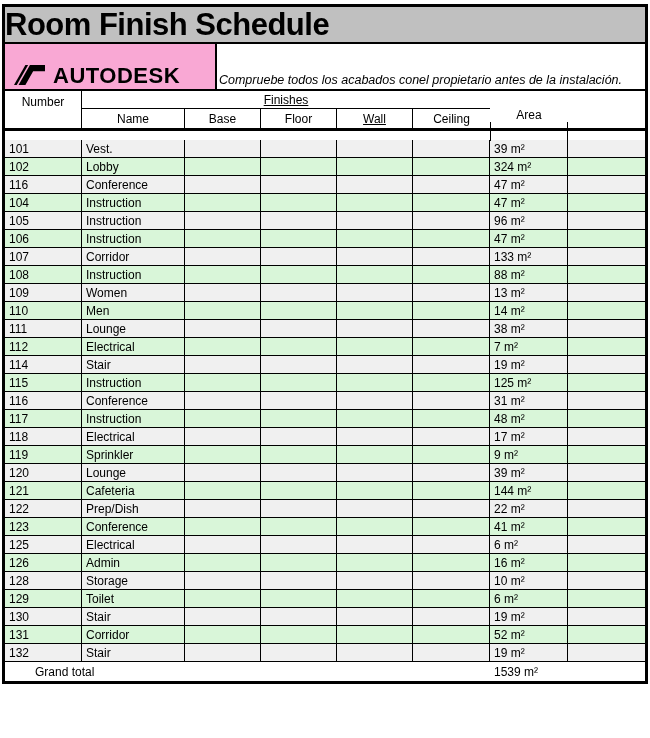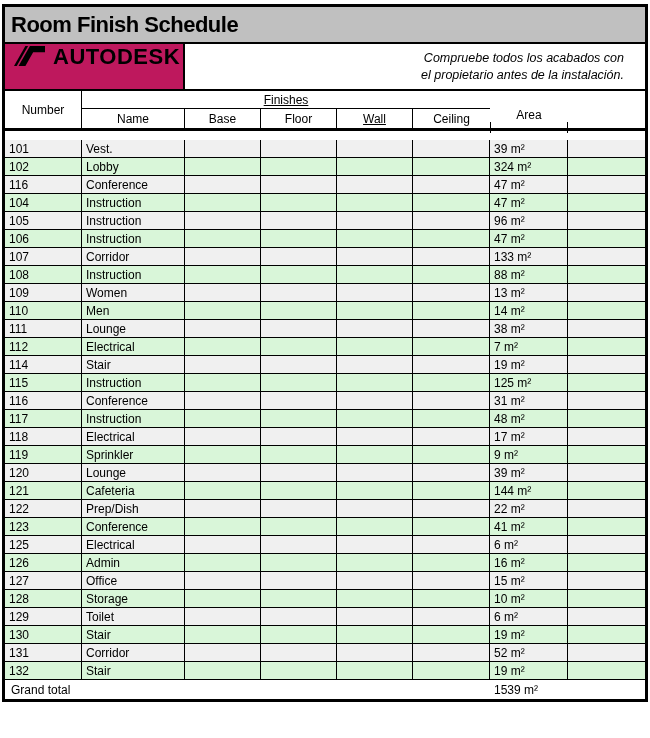--- a/index.html
+++ b/index.html
@@ -19,42 +19,42 @@
     margin:4px 2px 0 2px;
     width:646px;
     border:3px solid var(--line);
     background:#fff;
   }
   
   .titlebar{
     height:37px;background:var(--title-bg);
     border-bottom:2px solid var(--line);
     display:flex;align-items:center;
-    padding-left:6px;
-    font-size:22px;font-weight:bold;letter-spacing:-0.5px;
+    padding-left:0;
+    font-size:31px;font-weight:bold;letter-spacing:-0.5px;
   }
   
   .brandrow{height:47px;border-bottom:2px solid var(--line);display:flex;}
   .logo-cell{
-    width:180px;border-right:2px solid var(--line);
-    background:#be185d;
-    display:flex;align-items:flex-start;gap:8px;padding-left:9px;
+    width:212px;border-right:2px solid var(--line);
+    background:#f9a8d4;
+    display:flex;align-items:flex-end;gap:8px;padding-left:9px;
   }
   .logo-text{font-size:22px;font-weight:bold;letter-spacing:0.5px;}
   .note-cell{
-    flex:1;display:flex;flex-direction:column;justify-content:center;align-items:flex-end;
+    flex:1;display:flex;flex-direction:row;justify-content:center;align-items:flex-end;
     padding-right:21px;font-style:italic;font-size:12.5px;line-height:1.35;text-align:right;
   }
   
   .header{
     display:grid;grid-template-columns:var(--cols);grid-template-rows:18px 19px;
     border-bottom:3px solid var(--line);font-size:12px;background:#fff;
   }
   .hc{display:flex;justify-content:center;align-items:center;}
-  .hc-merged{align-items:flex-end;padding-bottom:11px;}
+  .hc-merged{align-items:flex-end;padding-bottom:19px;}
   .hc-number{grid-column:1;grid-row:1/3;border-right:1px solid var(--line);}
   .hc-finishes{grid-column:2/7;grid-row:1;border-bottom:1px solid var(--line);text-decoration:underline;}
   .hc-name{grid-column:2;grid-row:2;border-right:1px solid var(--line);}
   .hc-base{grid-column:3;grid-row:2;border-right:1px solid var(--line);}
   .hc-floor{grid-column:4;grid-row:2;border-right:1px solid var(--line);}
   .hc-wall{grid-column:5;grid-row:2;border-right:1px solid var(--line);text-decoration:underline;}
   .hc-ceiling{grid-column:6;grid-row:2;}
   .hc-area{grid-column:7;grid-row:1/3;border-left:1px solid var(--line);border-right:1px solid var(--line);margin-top:31px;}
   .hc-comments{grid-column:8;grid-row:1/3;}
   
@@ -70,21 +70,21 @@
     display:flex;align-items:center;padding-left:4px;
     border-right:1px solid var(--line);
     overflow:hidden;white-space:nowrap;
   }
   .c-last{border-right:none;}
   
   .grand-total{
     display:grid;grid-template-columns:var(--cols);
     height:19px;background:#fff;font-size:12px;
   }
-  .gt-label{grid-column:1/4;display:flex;align-items:center;padding-left:6px;}
+  .gt-label{grid-column:1/4;display:flex;align-items:center;padding-left:6px;margin-left:24px;}
   .gt-area{grid-column:7;display:flex;align-items:center;padding-left:4px;text-align:center;}
 </style>
 </head>
 <body>
 
 <div class="sheet">
 
   <div class="titlebar">Room Finish Schedule</div>
 
   <div class="brandrow">
@@ -349,30 +349,20 @@
     <div class="cell">126</div>
     <div class="cell">Admin</div>
     <div class="cell"></div>
     <div class="cell"></div>
     <div class="cell"></div>
     <div class="cell"></div>
     <div class="cell">16 m²</div>
     <div class="cell c-last"></div>
   </div>
       <div class="row">
-    <div class="cell">127</div>
-    <div class="cell">Office</div>
-    <div class="cell"></div>
-    <div class="cell"></div>
-    <div class="cell"></div>
-    <div class="cell"></div>
-    <div class="cell">15 m²</div>
-    <div class="cell c-last"></div>
-  </div>
-      <div class="row">
     <div class="cell">128</div>
     <div class="cell">Storage</div>
     <div class="cell"></div>
     <div class="cell"></div>
     <div class="cell"></div>
     <div class="cell"></div>
     <div class="cell">10 m²</div>
     <div class="cell c-last"></div>
   </div>
       <div class="row">

